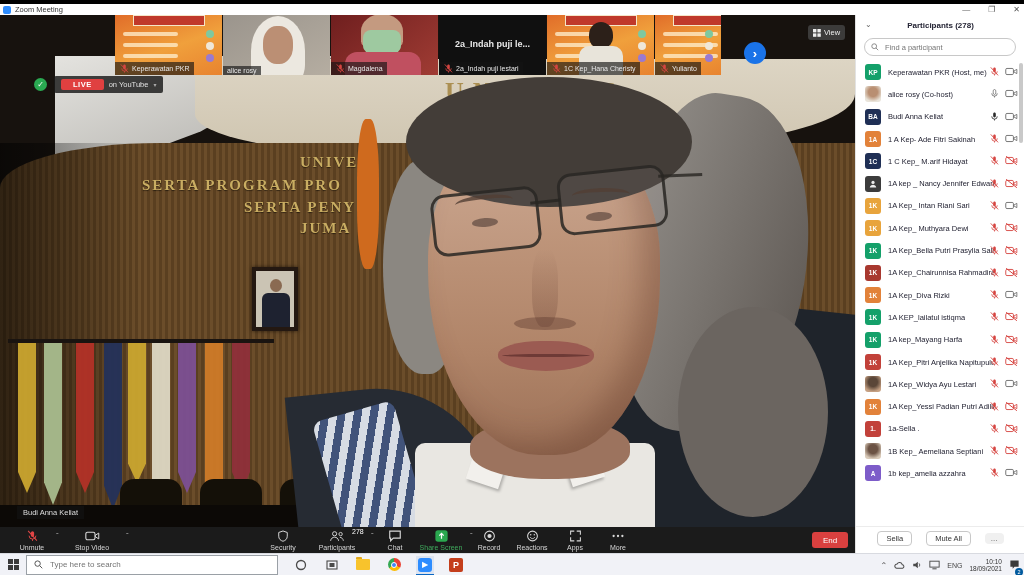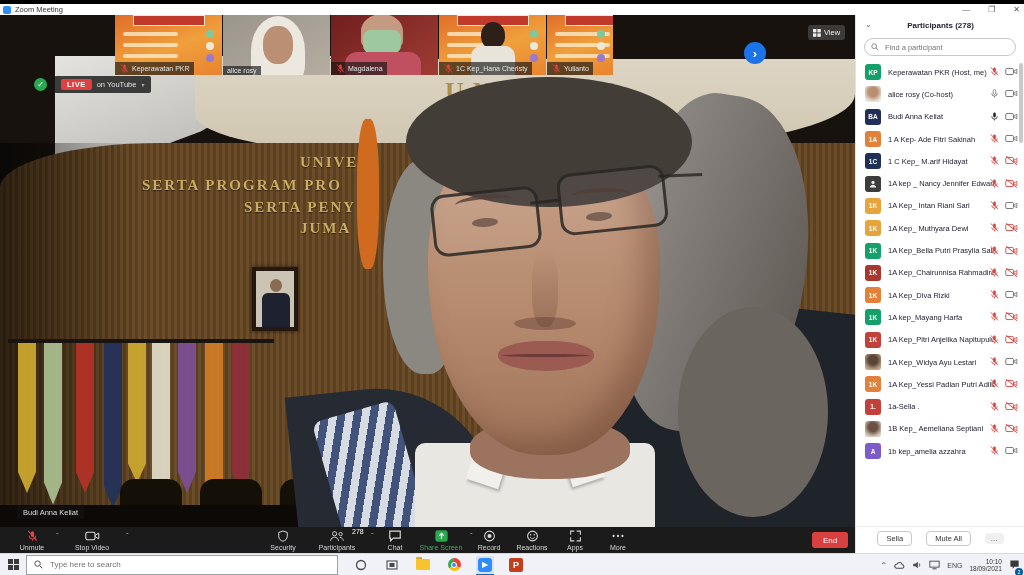--- a/index.html
+++ b/index.html
@@ -82,21 +82,21 @@
   .mbody{position:absolute;left:14px;top:40px;width:76px;height:23px;background:#c05060;border-radius:12px 12px 0 0;}
   .th-card{position:absolute;inset:0;background:#101010;display:flex;align-items:center;justify-content:center;}
   .th-card span{color:#e8e8e8;font-size:9px;font-weight:bold;}
   .th-label{position:absolute;left:0;bottom:0;max-width:100%;background:rgba(20,20,20,.65);color:#e8e8e8;font-size:7px;padding:1px 4px;display:flex;align-items:center;gap:2px;white-space:nowrap;}
   .next-btn{position:absolute;left:744px;top:31px;width:22px;height:22px;border-radius:50%;background:#1a73e8;color:#fff;font-size:13px;font-weight:bold;display:flex;align-items:center;justify-content:center;z-index:21;}
   .view-btn{position:absolute;left:808px;top:14px;height:15px;padding:0 5px;background:rgba(70,70,70,.78);border-radius:3px;color:#eee;font-size:7.5px;display:flex;align-items:center;gap:3px;z-index:21;}
   
   .live-row{position:absolute;left:34px;top:65px;display:flex;align-items:center;gap:7px;z-index:15;}
   .check{width:13px;height:13px;border-radius:50%;background:#2aa952;color:#fff;font-size:8px;display:flex;align-items:center;justify-content:center;}
   .live-pill{height:17px;background:rgba(25,25,25,.82);border-radius:2px;display:flex;align-items:center;gap:5px;padding:0 7px;}
-  .live-chip{background:#e04040;color:#fff;font-size:7.5px;font-weight:bold;padding:1px 6px;border-radius:2px;letter-spacing:.5px;}
+  .live-chip{background:#e04040;color:#fff;font-size:7.5px;font-weight:bold;padding:1px 12px;border-radius:2px;letter-spacing:.5px;}
   .live-plat{color:#e0e0e0;font-size:7.5px;}
   .live-caret{color:#aaa;font-size:6px;}
   .speaker-label{position:absolute;left:17px;top:495px;background:rgba(20,20,20,.62);color:#ddd;font-size:7.5px;padding:2px 6px;z-index:15;}
   
   .ztoolbar{position:absolute;left:0;top:516px;width:855px;height:26px;background:#1b1b1b;z-index:30;}
   .tb-item{position:absolute;top:2px;width:60px;display:flex;flex-direction:column;align-items:center;gap:1px;color:#d6d6d6;font-size:7px;cursor:default;}
   .tb-item svg{display:block;}
   .tb-caret{position:absolute;top:4px;color:#b5b5b5;font-size:8px;}
   .tb-count{position:absolute;top:1px;color:#fff;font-size:7px;}
   .share-label{color:#3faa5c;}
@@ -113,21 +113,21 @@
   .avatar.person{background:#3c3c3c;}
   .p-name{margin-left:7px;font-size:7.5px;color:#232333;white-space:nowrap;overflow:hidden;max-width:106px;}
   .p-icons{position:absolute;right:7px;display:flex;gap:5px;align-items:center;}
   .sb-scroll{position:absolute;right:1px;top:52px;width:4px;height:80px;background:#c9c9c9;border-radius:2px;}
   .sb-footer{position:absolute;left:0;bottom:4px;width:169px;height:22px;border-top:1px solid #ececec;display:flex;align-items:center;justify-content:center;gap:14px;background:#fff;}
   .sb-btn{border:1px solid #c8c8c8;border-radius:4px;background:#fff;font-size:7.5px;color:#333;padding:2px 8px;font-family:"Liberation Sans",sans-serif;}
   .sb-more{border:0;background:#f0f0f0;border-radius:4px;color:#555;font-size:8px;padding:1px 6px;}
   
   .taskbar{position:absolute;left:0;top:553px;width:1024px;height:22px;background:#f1f2f7;border-top:1px solid #d8dae0;box-sizing:border-box;display:flex;align-items:center;z-index:70;}
   .tk-start{width:26px;display:flex;justify-content:center;}
-  .tk-search{width:312px;height:20px;background:#fff;border:1px solid #9aa0a6;box-sizing:border-box;display:flex;align-items:center;gap:5px;padding:8px 7px;}
+  .tk-search{width:252px;height:20px;background:#fff;border:1px solid #9aa0a6;box-sizing:border-box;display:flex;align-items:center;gap:5px;padding:8px 7px;}
   .tk-search input{border:0;outline:0;font-size:8px;color:#444;flex:1;font-family:"Liberation Sans",sans-serif;}
   .tk-icons{display:flex;align-items:center;gap:13px;margin-left:14px;}
   .tk-app{position:relative;width:18px;height:18px;display:flex;align-items:center;justify-content:center;}
   .tk-app.active{background:#dde4f0;}
   .tk-app.active::after{content:"";position:absolute;left:0;bottom:-2px;width:18px;height:2px;background:#0a66c2;}
   .chrome{width:13px;height:13px;border-radius:50%;background:conic-gradient(#ea4335 0 33%,#fbbc05 33% 66%,#34a853 66% 100%);position:relative;}
   .chrome::after{content:"";position:absolute;left:3.5px;top:3.5px;width:6px;height:6px;border-radius:50%;background:#4285f4;border:1px solid #fff;box-sizing:border-box;}
   .zoomapp{width:14px;height:14px;border-radius:3px;background:#2d8cff;color:#fff;font-size:8px;display:flex;align-items:center;justify-content:center;}
   .ppt{width:14px;height:14px;border-radius:2px;background:#c43e1c;color:#fff;font-size:9px;font-weight:bold;display:flex;align-items:center;justify-content:center;}
   .folder{width:14px;height:11px;background:#f8c32c;border-radius:1px;position:relative;}
@@ -261,20 +261,33 @@
           <div class="th-label">
             <svg width="11" height="11" viewBox="0 0 16 16">
               <path d="M8 2.2c1.1 0 1.9.9 1.9 2v3.2c0 1.1-.8 2-1.9 2s-1.9-.9-1.9-2V4.2c0-1.1.8-2 1.9-2z" fill="#d64541"></path>
               <path d="M4 7.8a4 4 0 0 0 8 0M8 11.8v2" stroke="#d64541" stroke-width="1.2" fill="none"></path>
               <line x1="2.6" y1="2" x2="13.2" y2="13.6" stroke="#d64541" stroke-width="1.3"></line>
             </svg>
             <span>Magdalena</span>
           </div>
         </div>
         <div class="thumb">
+          <div class="th-card">
+            <span>2a_Indah puji le...</span>
+          </div>
+          <div class="th-label">
+            <svg width="11" height="11" viewBox="0 0 16 16">
+              <path d="M8 2.2c1.1 0 1.9.9 1.9 2v3.2c0 1.1-.8 2-1.9 2s-1.9-.9-1.9-2V4.2c0-1.1.8-2 1.9-2z" fill="#d64541"></path>
+              <path d="M4 7.8a4 4 0 0 0 8 0M8 11.8v2" stroke="#d64541" stroke-width="1.2" fill="none"></path>
+              <line x1="2.6" y1="2" x2="13.2" y2="13.6" stroke="#d64541" stroke-width="1.3"></line>
+            </svg>
+            <span>2a_Indah puji lestari</span>
+          </div>
+        </div>
+        <div class="thumb">
           <div class="th-slide">
             <div class="th-band"></div>
             <div class="th-row" style="top:20px"></div>
             <div class="th-row" style="top:31px"></div>
             <div class="th-row" style="top:42px"></div>
             <div class="th-dot" style="top:18px;background:#7ec8a0"></div>
             <div class="th-dot" style="top:30px;background:#efe7d8"></div>
             <div class="th-dot" style="top:42px;background:#9a7ad0"></div>
           </div>
           <div class="th-head"></div>
@@ -590,20 +603,36 @@
           <span class="p-name">1A Kep_Diva Rizki</span>
           <span class="p-icons">
             <span><svg width="11" height="11" viewBox="0 0 16 16">
                 <path d="M8 2.2c1.1 0 1.9.9 1.9 2v3.2c0 1.1-.8 2-1.9 2s-1.9-.9-1.9-2V4.2c0-1.1.8-2 1.9-2z" fill="#d64541"></path>
                 <path d="M4 7.8a4 4 0 0 0 8 0M8 11.8v2" stroke="#d64541" stroke-width="1.2" fill="none"></path>
                 <line x1="2.6" y1="2" x2="13.2" y2="13.6" stroke="#d64541" stroke-width="1.3"></line>
               </svg></span>
             <span><svg width="13" height="11" viewBox="0 0 17 14">
                 <rect x="1" y="3" width="10" height="8" rx="1.6" fill="none" stroke="#6a6a6a" stroke-width="1.2"></rect>
                 <path d="M11.5 6.5l4-2.3v5.6l-4-2.3z" fill="none" stroke="#6a6a6a" stroke-width="1.1"></path>
+              </svg></span>
+          </span>
+        </div>
+        <div class="p-row">
+          <span class="avatar" style="background: rgb(20, 160, 106);">1K</span>
+          <span class="p-name">1A KEP_lailatul istiqma</span>
+          <span class="p-icons">
+            <span><svg width="11" height="11" viewBox="0 0 16 16">
+                <path d="M8 2.2c1.1 0 1.9.9 1.9 2v3.2c0 1.1-.8 2-1.9 2s-1.9-.9-1.9-2V4.2c0-1.1.8-2 1.9-2z" fill="#d64541"></path>
+                <path d="M4 7.8a4 4 0 0 0 8 0M8 11.8v2" stroke="#d64541" stroke-width="1.2" fill="none"></path>
+                <line x1="2.6" y1="2" x2="13.2" y2="13.6" stroke="#d64541" stroke-width="1.3"></line>
+              </svg></span>
+            <span><svg width="13" height="11" viewBox="0 0 17 14">
+                <rect x="1" y="3" width="10" height="8" rx="1.6" fill="none" stroke="#d64541" stroke-width="1.2"></rect>
+                <path d="M11.5 6.5l4-2.3v5.6l-4-2.3z" fill="none" stroke="#d64541" stroke-width="1.1"></path>
+                <line x1="1.5" y1="1.5" x2="15.5" y2="12.5" stroke="#d64541" stroke-width="1.3"></line>
               </svg></span>
           </span>
         </div>
         <div class="p-row">
           <span class="avatar" style="background: rgb(20, 160, 106);">1K</span>
           <span class="p-name">1A kep_Mayang Harfa</span>
           <span class="p-icons">
             <span><svg width="11" height="11" viewBox="0 0 16 16">
                 <path d="M8 2.2c1.1 0 1.9.9 1.9 2v3.2c0 1.1-.8 2-1.9 2s-1.9-.9-1.9-2V4.2c0-1.1.8-2 1.9-2z" fill="#d64541"></path>
                 <path d="M4 7.8a4 4 0 0 0 8 0M8 11.8v2" stroke="#d64541" stroke-width="1.2" fill="none"></path>

